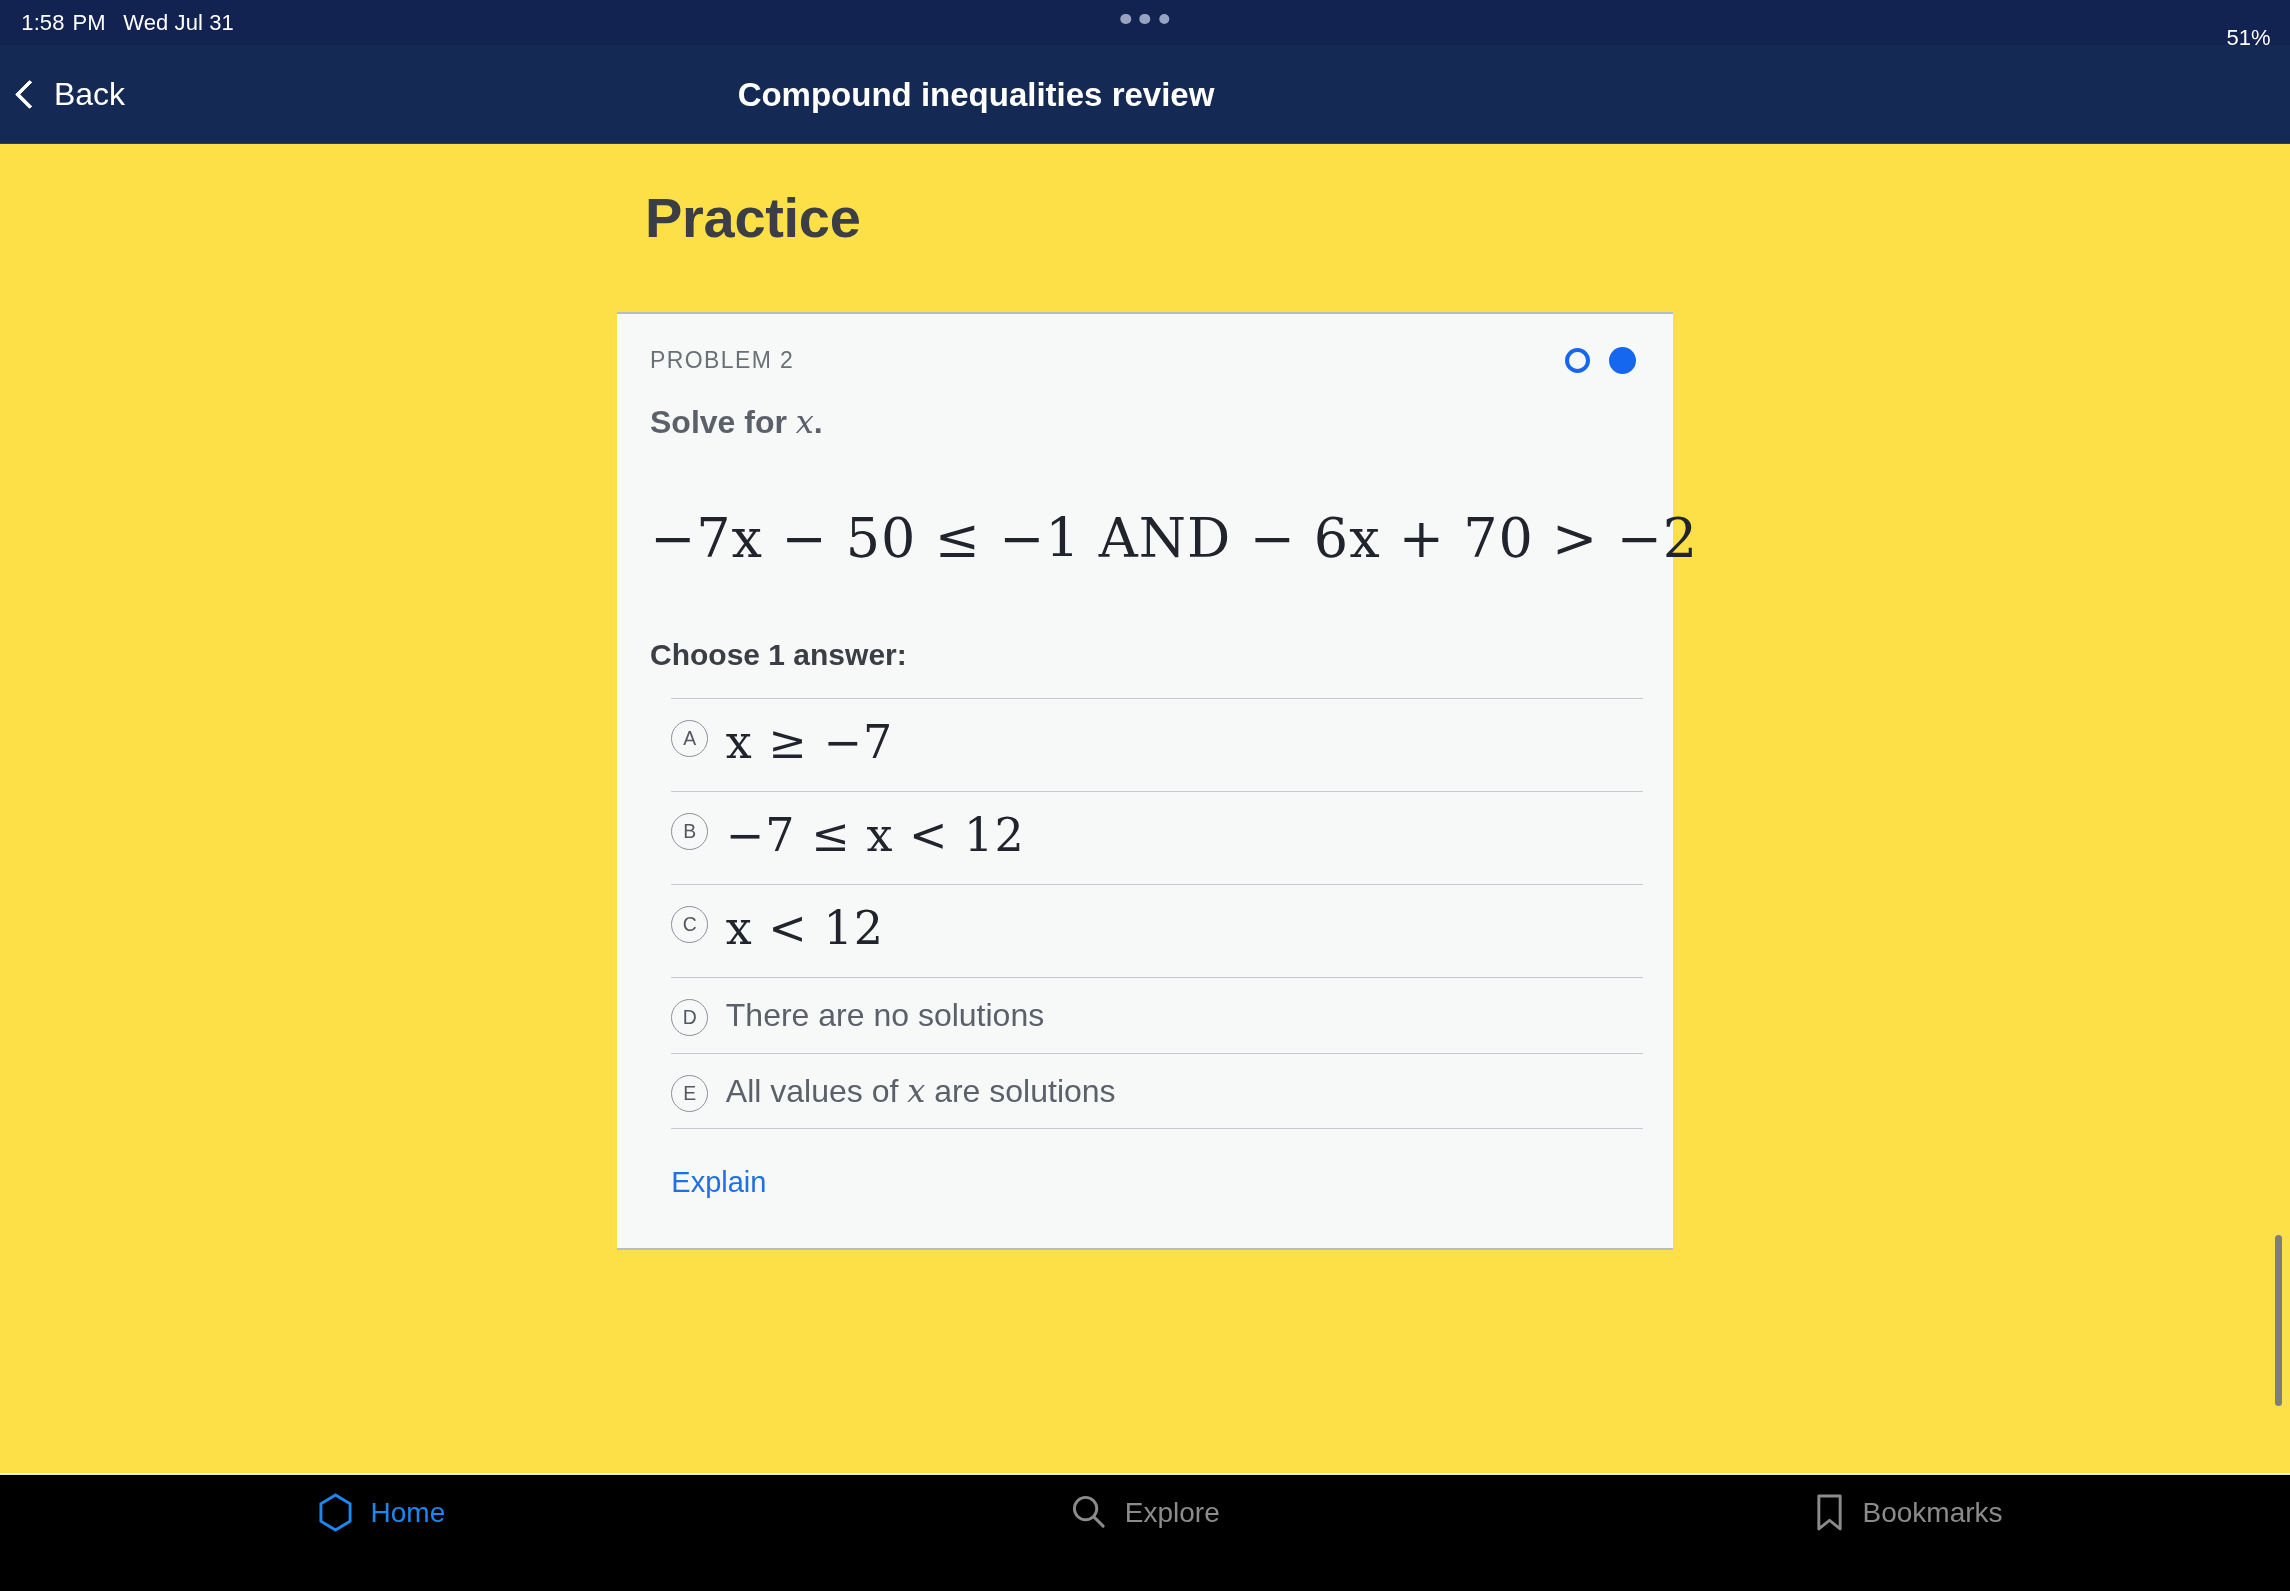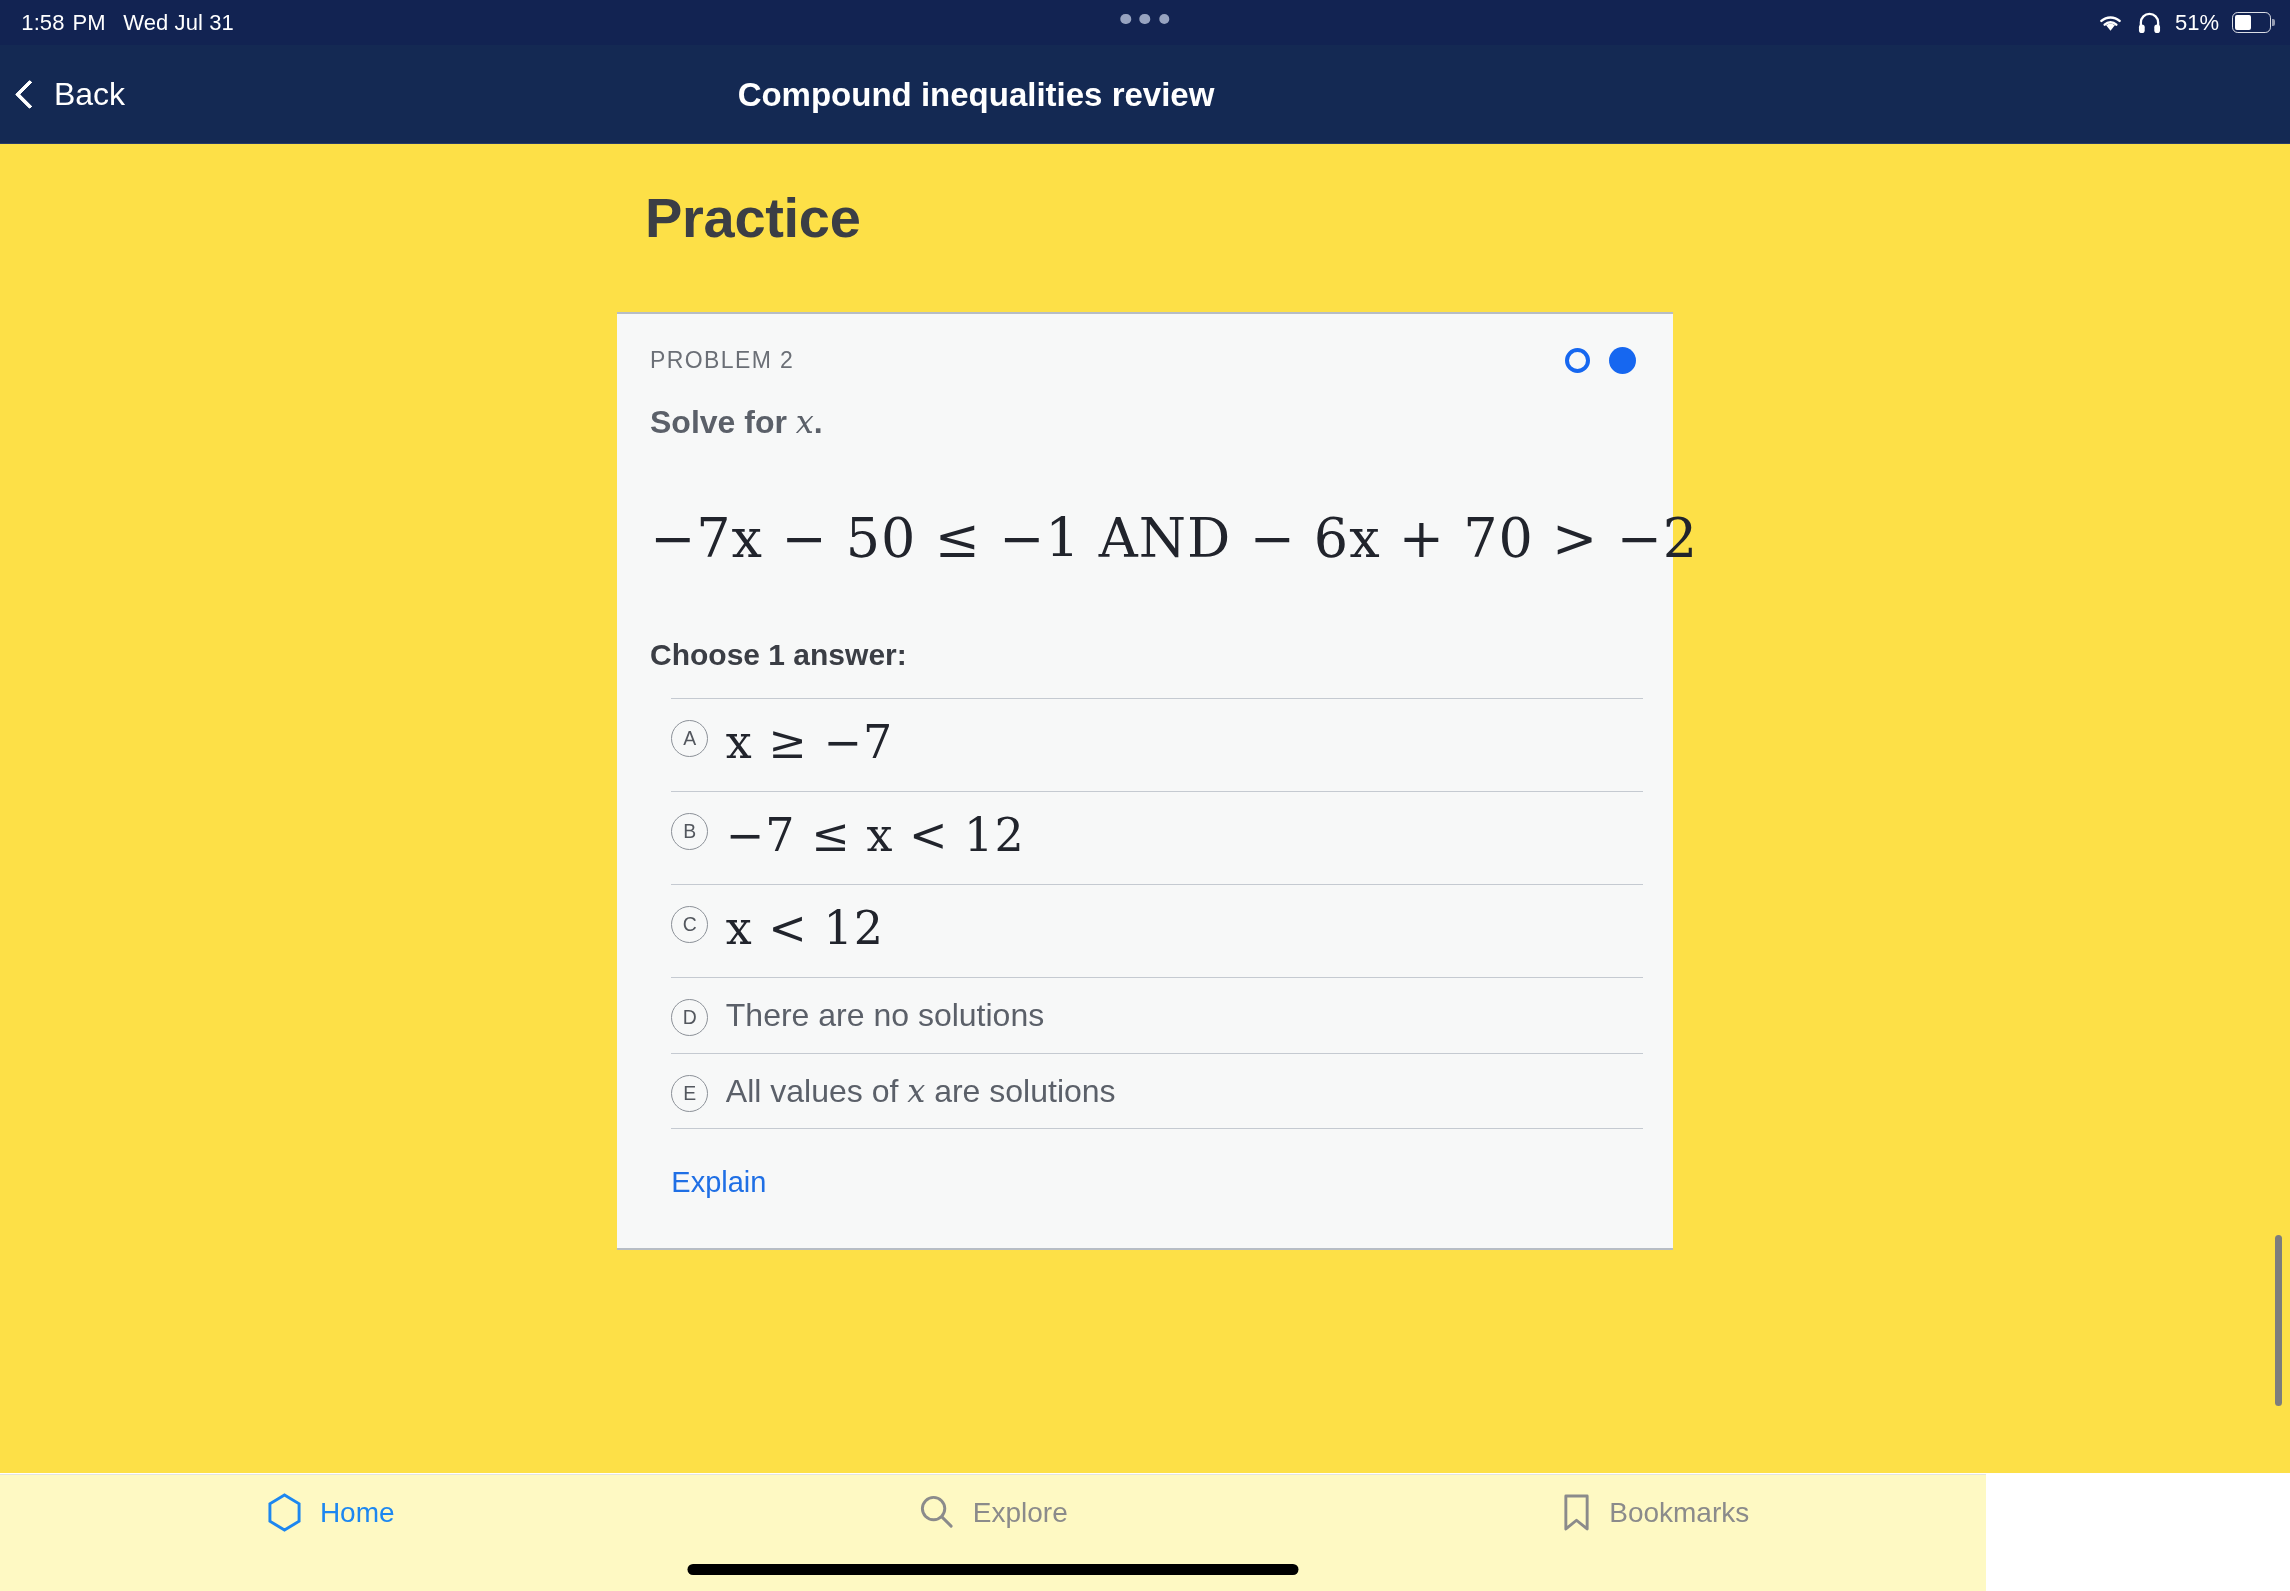--- a/index.html
+++ b/index.html
@@ -20,20 +20,21 @@
   .sb-left {
     position: absolute; left: 21.3px; top: 0; height: 45px;
     display: flex; align-items: center; gap: 17.5px;
     font-size: 22px; letter-spacing: 0.1px;
   }
   .sb-time { display: flex; align-items: baseline; gap: 8px; }
   .sb-right {
     position: absolute; right: 19.4px; top: 0; height: 45px;
     display: flex; align-items: center; gap: 12.6px;
     font-size: 22px;
+    flex-direction: column;
   }
   .sb-dots {
     position: absolute; left: 50%; top: 13.6px; transform: translateX(-50%);
     display: flex; gap: 8.7px;
   }
   .sb-dots i {
     width: 10.7px; height: 10.7px; border-radius: 50%;
     background: #97a3c0; display: block;
   }
   .batt {
@@ -168,22 +169,22 @@
   .scrollbar {
     position: absolute; right: 7.8px; top: 1091px;
     width: 6.8px; height: 171px;
     background: #7d7d7d; border-radius: 3.9px;
     cursor: pointer;
   }
 
   
   .tabbar {
     position: absolute; left: 0; top: 1474px;
-    width: 1986px; height: 117px;
-    background: #fef9c3;
+    width: 2290px; height: 117px;
+    background: #000000;
     border-top: 1.9px solid #e3e3e3;
     display: flex;
   }
   .tab {
     flex: 1; display: flex; align-items: center; justify-content: center;
     gap: 17.5px; cursor: pointer;
     padding-bottom: 41px;
   }
   .tab span { font-size: 28px; color: #8b8b8b; }
   .tab.active span { color: #1d87f0; }

